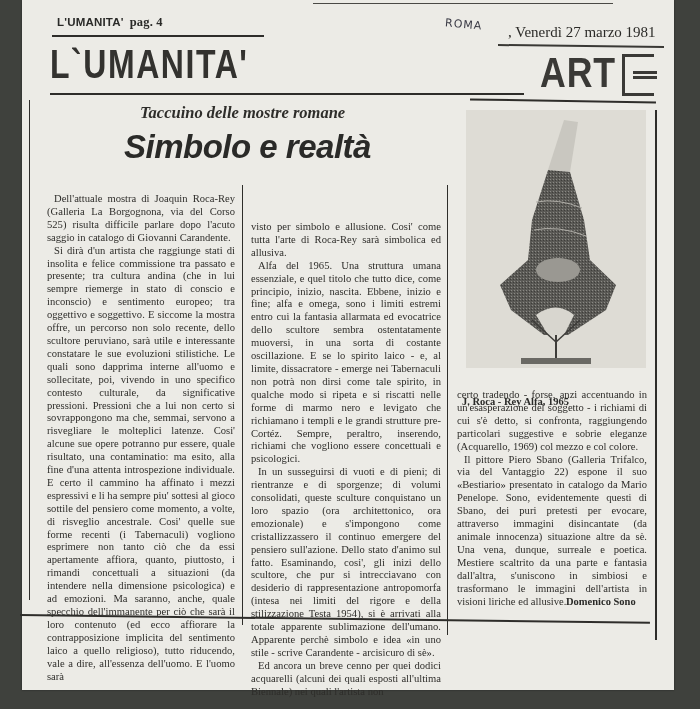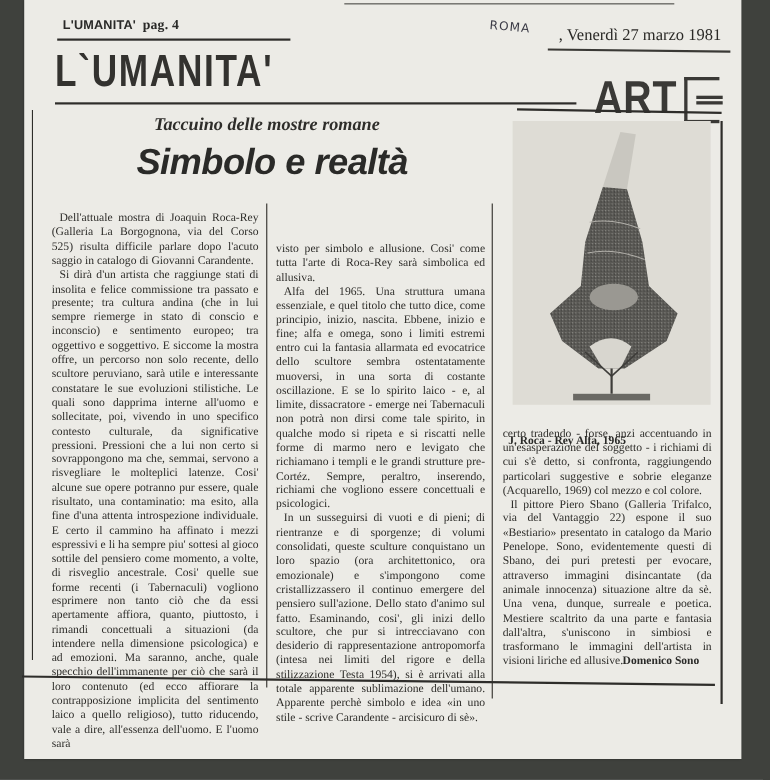--- a/index.html
+++ b/index.html
@@ -27,21 +27,21 @@
   .masthead-rule { position:absolute; left:50px; top:93px; width:474px; height:2px; background:#2e2d2a; }
   .handwritten {
     position:absolute; left:445px; top:18px; font-family:"DejaVu Sans", sans-serif;
     font-size:11px; color:#3a3a45; letter-spacing:1px; transform:rotate(5deg);
   }
   .dateline {
     position:absolute; left:508px; top:24px; font-size:15px; color:#2b2a27; white-space:nowrap;
   }
   .date-rule { position:absolute; left:498px; top:45px; width:166px; height:2px; background:#3a3935; transform:rotate(0.7deg); }
   .arte-box {
-    position:absolute; left:540px; top:68px; width:120px; height:50px;
+    position:absolute; left:540px; top:52px; width:120px; height:50px;
   }
   .arte-text {
     position:absolute; left:0; top:0; font-family:"Liberation Sans", sans-serif; font-weight:bold;
     font-size:42px; color:#3a3936; letter-spacing:1px; line-height:1;
     transform:scaleX(0.85); transform-origin:left top;
   }
   .arte-e {
     position:absolute; left:82px; top:2px; width:32px; height:42px;
     border:3px solid #3a3936; border-right:none; box-sizing:border-box;
   }
@@ -109,20 +109,21 @@
 
 <div class="col col1">
   <p>Dell'attuale mostra di Joaquin Roca-Rey (Galleria La Borgognona, via del Corso 525) risulta difficile parlare dopo l'acuto saggio in catalogo di Giovanni Carandente.</p>
   <p>Si dirà d'un artista che raggiunge stati di insolita e felice commissione tra passato e presente; tra cultura andina (che in lui sempre riemerge in stato di conscio e inconscio) e sentimento europeo; tra oggettivo e soggettivo. E siccome la mostra offre, un percorso non solo recente, dello scultore peruviano, sarà utile e interessante constatare le sue evoluzioni stilistiche. Le quali sono dapprima interne all'uomo e sollecitate, poi, vivendo in uno specifico contesto culturale, da significative pressioni. Pressioni che a lui non certo si sovrappongono ma che, semmai, servono a risvegliare le molteplici latenze. Cosi' alcune sue opere potranno pur essere, quale risultato, una contaminatio: ma esito, alla fine d'una attenta introspezione individuale. E certo il cammino ha affinato i mezzi espressivi e li ha sempre piu' sottesi al gioco sottile del pensiero come momento, a volte, di risveglio ancestrale. Cosi' quelle sue forme recenti (i Tabernaculi) vogliono esprimere non tanto ciò che da essi apertamente affiora, quanto, piuttosto, i rimandi concettuali a situazioni (da intendere nella dimensione psicologica) e ad emozioni. Ma saranno, anche, quale specchio dell'immanente per ciò che sarà il loro contenuto (ed ecco affiorare la contrapposizione implicita del sentimento laico a quello religioso), tutto riducendo, vale a dire, all'essenza dell'uomo. E l'uomo sarà</p>
 </div>
 
 <div class="col col2">
   <p style="text-indent:0">visto per simbolo e allusione. Cosi' come tutta l'arte di Roca-Rey sarà simbolica ed allusiva.</p>
   <p>Alfa del 1965. Una struttura umana essenziale, e quel titolo che tutto dice, come principio, inizio, nascita. Ebbene, inizio e fine; alfa e omega, sono i limiti estremi entro cui la fantasia allarmata ed evocatrice dello scultore sembra ostentatamente muoversi, in una sorta di costante oscillazione. E se lo spirito laico - e, al limite, dissacratore - emerge nei Tabernaculi non potrà non dirsi come tale spirito, in qualche modo si ripeta e si riscatti nelle forme di marmo nero e levigato che richiamano i templi e le grandi strutture pre-Cortéz. Sempre, peraltro, inserendo, richiami che vogliono essere concettuali e psicologici.</p>
   <p>In un susseguirsi di vuoti e di pieni; di rientranze e di sporgenze; di volumi consolidati, queste sculture conquistano un loro spazio (ora architettonico, ora emozionale) e s'impongono come cristallizzassero il continuo emergere del pensiero sull'azione. Dello stato d'animo sul fatto. Esaminando, cosi', gli inizi dello scultore, che pur si intrecciavano con desiderio di rappresentazione antropomorfa (intesa nei limiti del rigore e della stilizzazione Testa 1954), si è arrivati alla totale apparente sublimazione dell'umano. Apparente perchè simbolo e idea «in uno stile - scrive Carandente - arcisicuro di sè».</p>
+  <p>Ed ancora un breve cenno per quei dodici acquarelli (alcuni dei quali esposti all'ultima Biennale) nei quali l'artista non</p>
 </div>
 
 <div class="photo">
   <svg width="180" height="258" viewBox="0 0 180 258">
     <defs>
       <pattern id="grain" width="3" height="3" patternUnits="userSpaceOnUse">
         <rect width="3" height="3" fill="#5a5955"></rect>
         <rect x="0" y="0" width="1" height="1" fill="#8a8984"></rect>
         <rect x="2" y="1" width="1" height="1" fill="#3e3d3a"></rect>
       </pattern>

